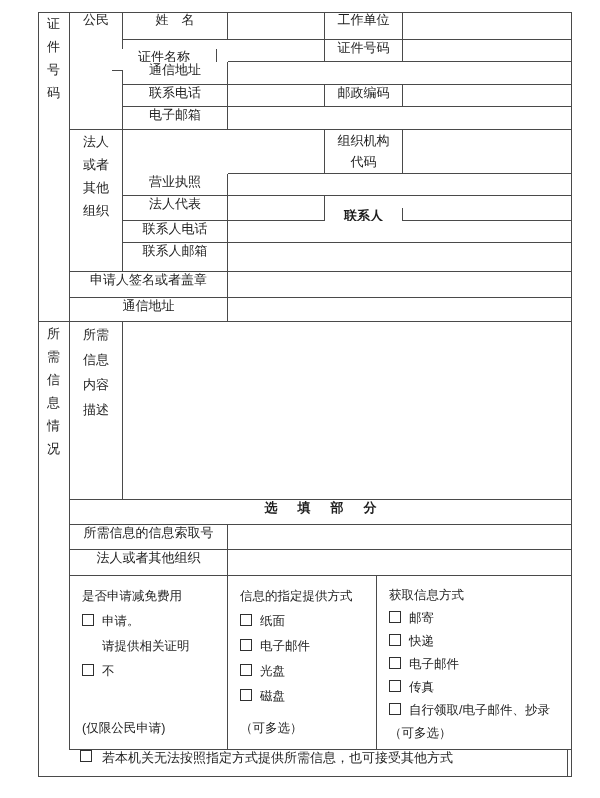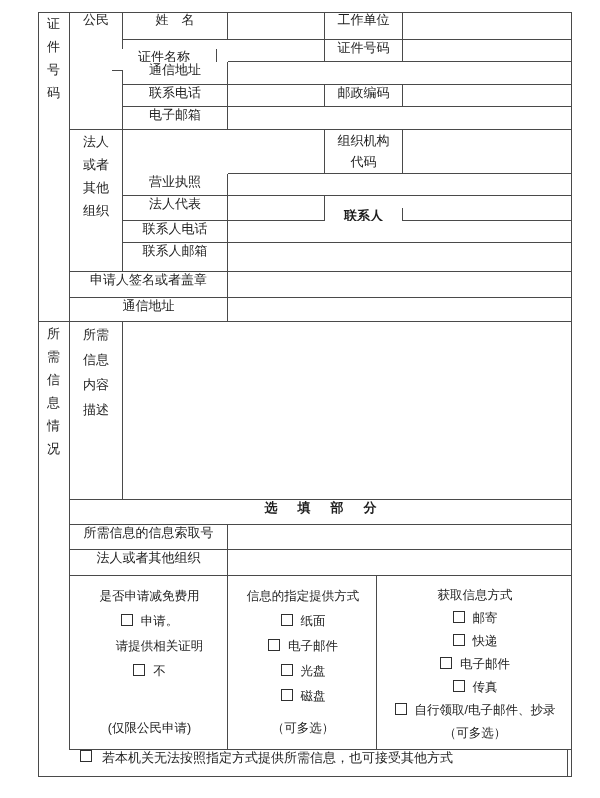--- a/index.html
+++ b/index.html
@@ -22,21 +22,21 @@
     position:absolute;box-sizing:border-box;border:1px solid var(--bc);
     background:transparent;pointer-events:none;z-index:6;
   }
   
   .vtext{width:17px;text-align:center;line-height:23px;word-break:break-all;}
   
   .wrap2{width:28px;text-align:center;line-height:23px;word-break:break-all;}
   .wrap2.lh25{line-height:25px;}
   .hdr{font-weight:bold;letter-spacing:20px;text-indent:20px;}
   .cbcell{
-    flex-direction:column;align-items:center;justify-content:flex-start;
+    flex-direction:column;align-items:flex-start;justify-content:flex-start;
     padding:8px 10px 8px 12px;font-size:12.5px;
   }
   .cbcell .line{line-height:25px;white-space:nowrap;display:block;}
   .cbcell.tight .line{line-height:23px;}
   .cb{
     display:inline-block;width:10px;height:10px;border:1px solid #2f2f2f;
     margin-right:8px;vertical-align:-1px;background:#fff;
   }
   .indent{margin-left:20px;}
   .push{margin-top:auto;}

